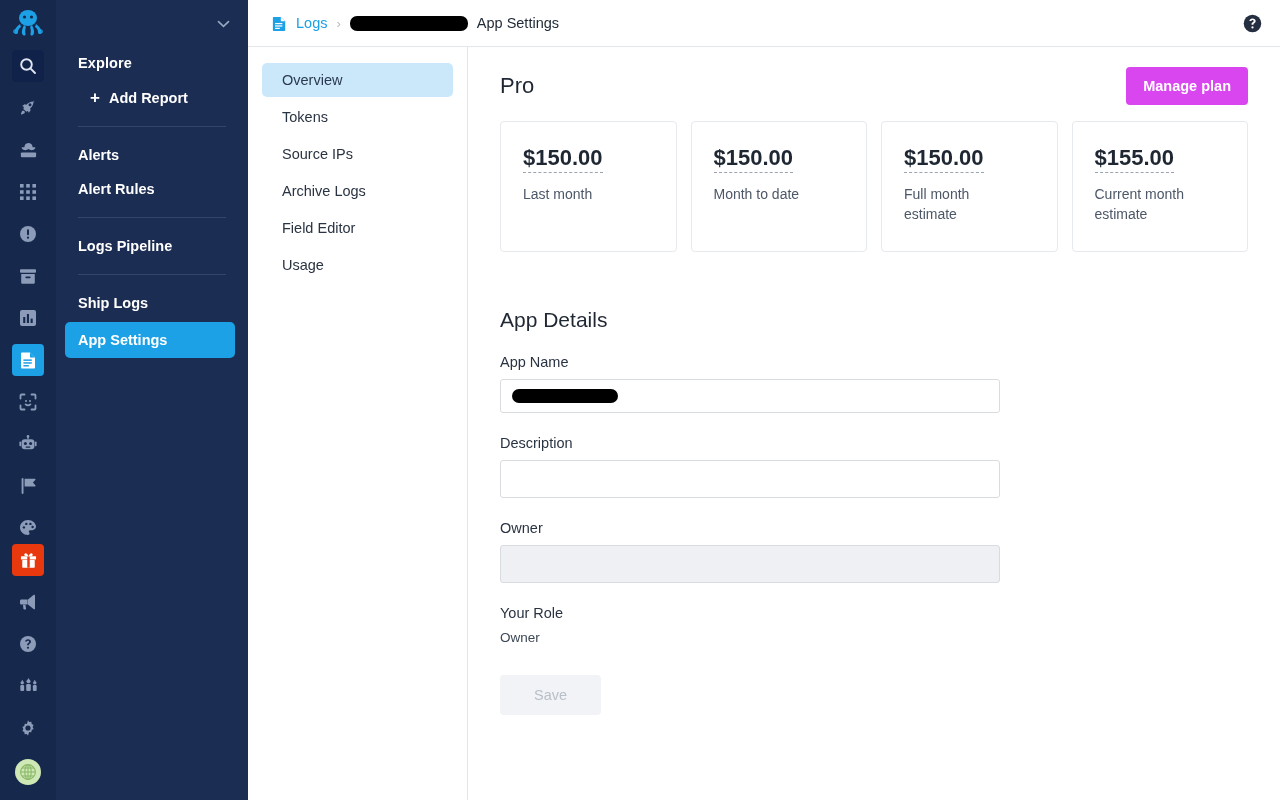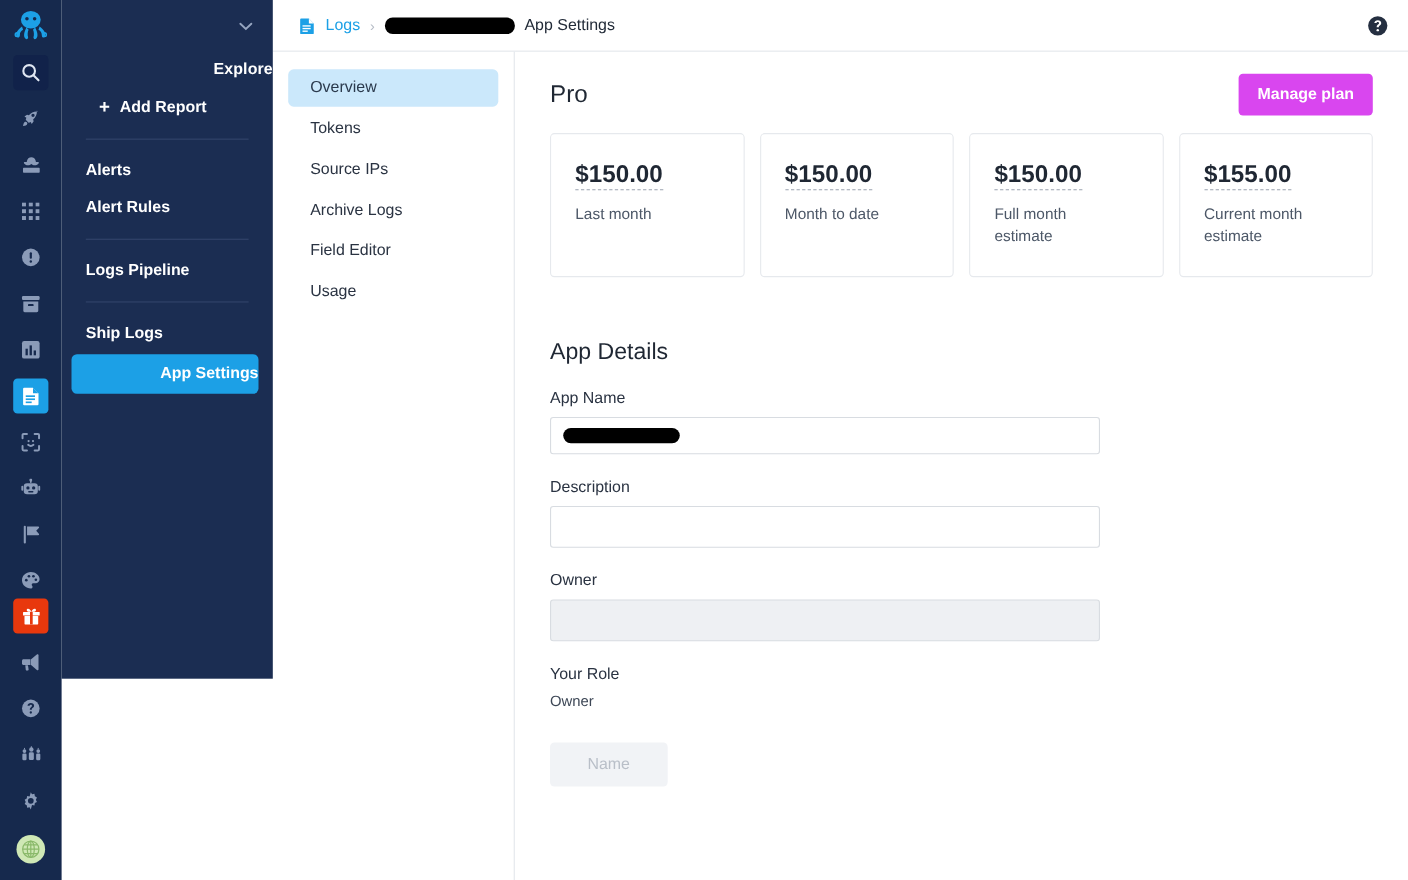--- a/index.html
+++ b/index.html
@@ -38,25 +38,24 @@
   .rail-spacer { flex: 1 1 auto; }
   .avatar {
     width: 26px; height: 26px; border-radius: 50%;
     background: #cfe8b5;
     display: flex; align-items: center; justify-content: center;
     color: #7fae5e;
   }
 
   
   .sidebar {
-    width: 192px; flex: 0 0 192px; height: 617px;
+    width: 192px; flex: 0 0 192px; height: 800px;
     background: #1b2d52;
     color: #ffffff;
     position: relative;
-    text-align: right;
   }
   .sidebar-top {
     height: 46px; display: flex; align-items: center;
     justify-content: flex-end; padding-right: 18px;
   }
   .chev { color: #96a5c0; font-size: 13px; line-height: 1; }
   .sb-section { padding: 0 0 0 22px; }
   .sb-heading {
     font-size: 14.5px; font-weight: 700; color: #ffffff;
     padding: 9px 0 9px 0; letter-spacing: .1px;
@@ -537,18 +536,18 @@
         <div class="field">
           <div class="field-label">Owner</div>
           <div class="field-input tall readonly"></div>
         </div>
 
         <div class="field">
           <div class="field-label">Your Role</div>
           <div class="role-value">Owner</div>
         </div>
 
-        <button class="btn-save">Name</button>
+        <button class="btn-save">Save</button>
 
       </div>
     </div>
   </div>
 </div>
 
 </body></html>

